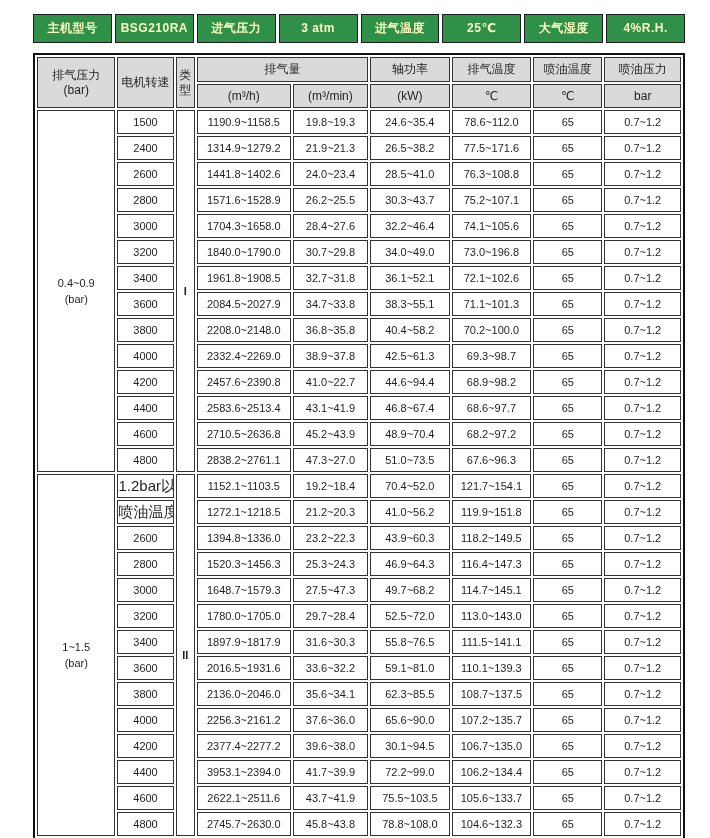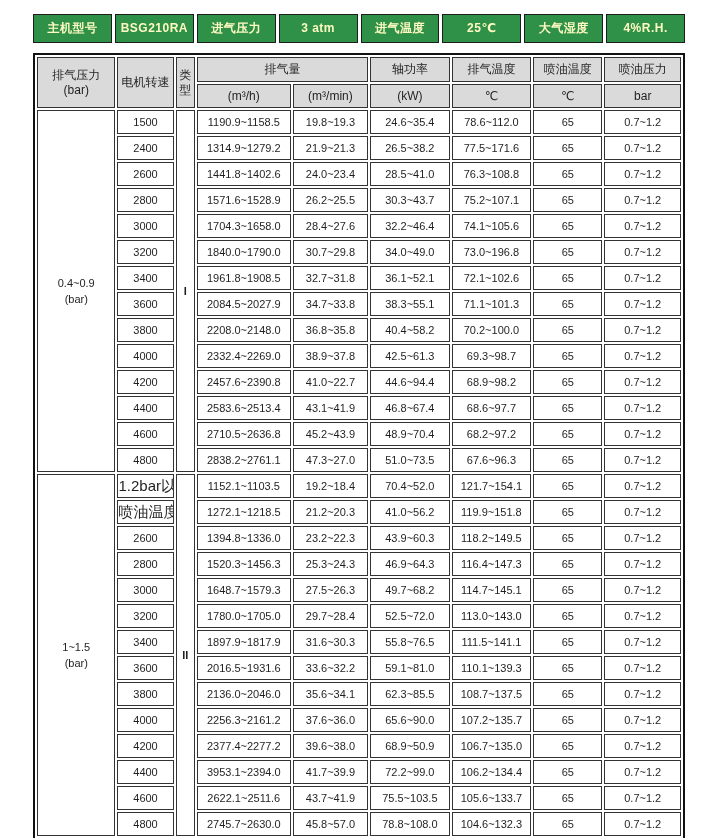--- a/index.html
+++ b/index.html
@@ -304,21 +304,21 @@
           <td>1520.3~1456.3</td>
           <td>25.3~24.3</td>
           <td>46.9~64.3</td>
           <td>116.4~147.3</td>
           <td>65</td>
           <td>0.7~1.2</td>
         </tr>
         <tr>
           <td class="speed-cell">3000</td>
           <td>1648.7~1579.3</td>
-          <td>27.5~26.3</td>
+          <td>27.5~47.3</td>
           <td>49.7~68.2</td>
           <td>114.7~145.1</td>
           <td>65</td>
           <td>0.7~1.2</td>
         </tr>
         <tr>
           <td class="speed-cell">3200</td>
           <td>1780.0~1705.0</td>
           <td>29.7~28.4</td>
           <td>52.5~72.0</td>
@@ -359,21 +359,21 @@
           <td>37.6~36.0</td>
           <td>65.6~90.0</td>
           <td>107.2~135.7</td>
           <td>65</td>
           <td>0.7~1.2</td>
         </tr>
         <tr>
           <td class="speed-cell">4200</td>
           <td>2377.4~2277.2</td>
           <td>39.6~38.0</td>
-          <td>68.9~50.9</td>
+          <td>30.1~94.5</td>
           <td>106.7~135.0</td>
           <td>65</td>
           <td>0.7~1.2</td>
         </tr>
         <tr>
           <td class="speed-cell">4400</td>
           <td>3953.1~2394.0</td>
           <td>41.7~39.9</td>
           <td>72.2~99.0</td>
           <td>106.2~134.4</td>
@@ -385,21 +385,21 @@
           <td>2622.1~2511.6</td>
           <td>43.7~41.9</td>
           <td>75.5~103.5</td>
           <td>105.6~133.7</td>
           <td>65</td>
           <td>0.7~1.2</td>
         </tr>
         <tr>
           <td class="speed-cell">4800</td>
           <td>2745.7~2630.0</td>
-          <td>45.8~57.0</td>
+          <td>45.8~43.8</td>
           <td>78.8~108.0</td>
           <td>104.6~132.3</td>
           <td>65</td>
           <td>0.7~1.2</td>
         </tr>
       </tbody>
   </table>
 
 </div>
 

